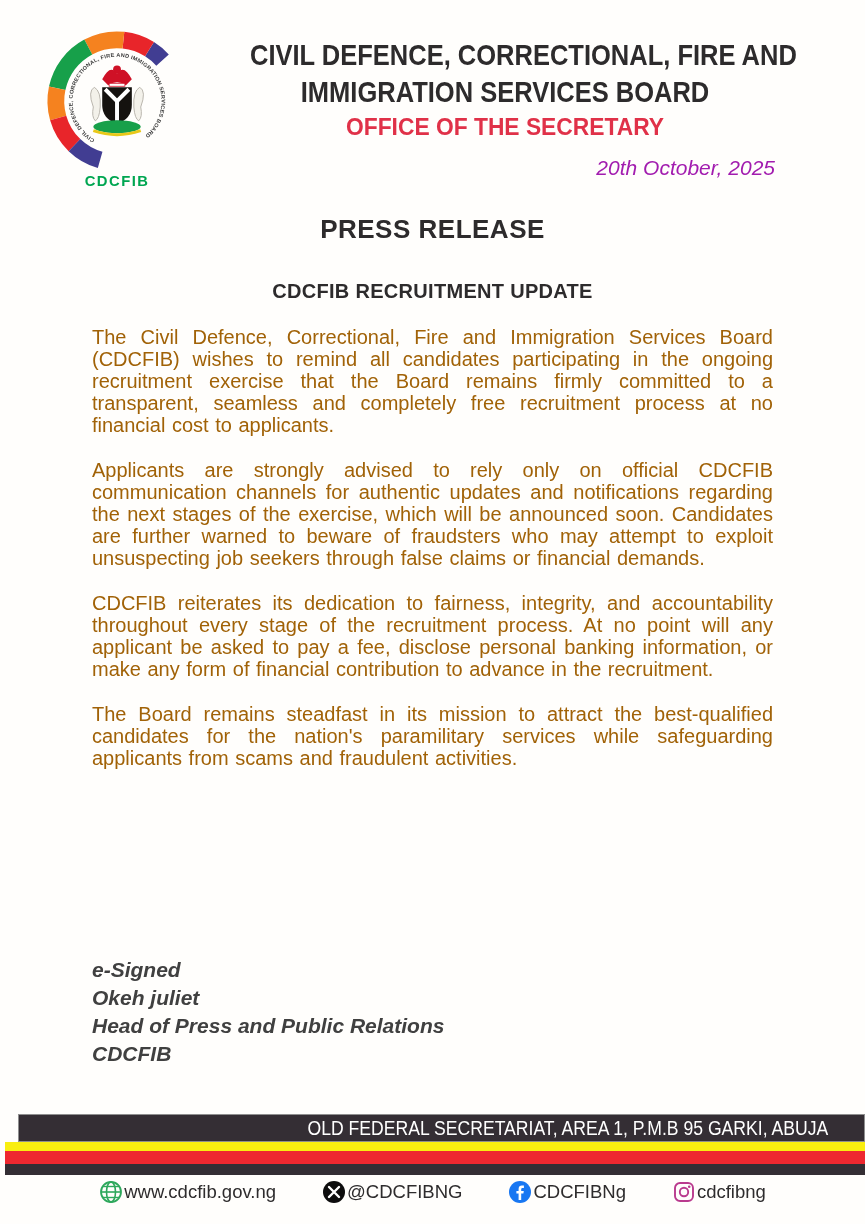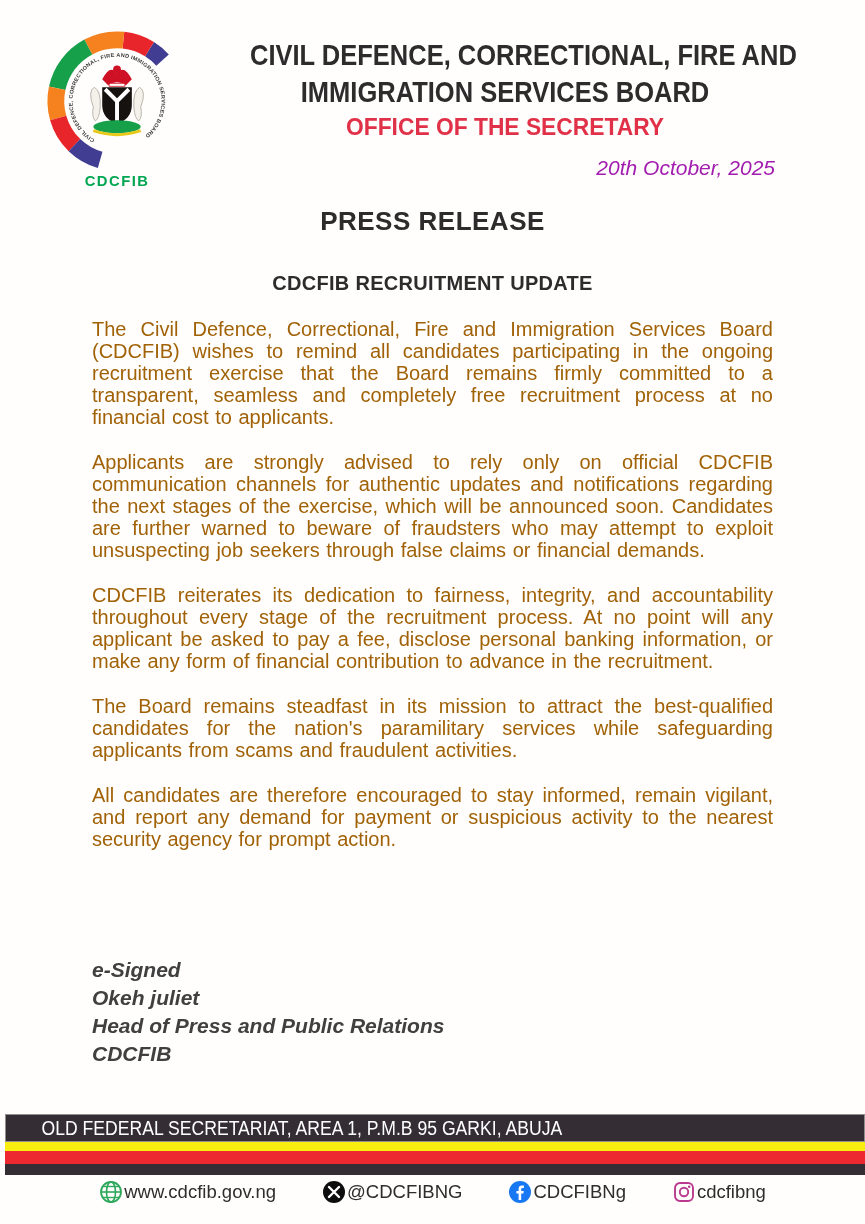--- a/index.html
+++ b/index.html
@@ -18,42 +18,42 @@
   }
   .office-line{
     font-weight:bold;font-size:24px;line-height:28px;color:#e03148;
     white-space:nowrap;transform:scaleX(0.95);transform-origin:50% 50%;margin-top:3px;
   }
   .date-line{
     position:absolute;right:90px;top:156px;
     font-style:italic;font-size:21px;color:#a21caf;
   }
   
-  .body-block{position:absolute;left:92px;top:206px;width:681px;}
+  .body-block{position:absolute;left:92px;top:214px;width:681px;}
   .press-heading{
     text-align:center;font-size:26px;font-weight:bold;color:#2d2b2c;
     margin:0 0 35px 0;letter-spacing:.5px;
   }
   .press-subheading{
     text-align:center;font-size:20px;font-weight:bold;color:#2d2b2c;
     margin:0 0 23px 0;letter-spacing:.3px;
   }
   .press-paragraph{
     font-size:20px;line-height:22px;margin:0 0 23px 0;
     text-align:justify;word-spacing:1px;color:#a16207;
   }
   .signature-block{
     position:absolute;left:92px;top:956px;
     font-weight:bold;font-style:italic;font-size:21px;line-height:28px;color:#404040;
   }
   
   .address-bar{
-    position:absolute;left:5px;right:0;top:1114px;height:28px;box-sizing:border-box;
+    position:absolute;left:18px;right:0;top:1114px;height:28px;box-sizing:border-box;
     background:#342e34;border:1px solid #8f8f8f;
-    display:flex;align-items:center;justify-content:flex-start;
+    display:flex;align-items:center;justify-content:flex-end;
   }
   .address-text{color:#ffffff;font-size:20px;white-space:nowrap;transform:scaleX(0.88);}
   .stripe{position:absolute;left:5px;right:0;}
   .stripe-yellow{top:1142px;height:9px;background:#f9ee10;}
   .stripe-red{top:1151px;height:13px;background:#ee2830;}
   .stripe-dark{top:1164px;height:11px;background:#342e34;}
   .social-row{
     position:absolute;left:0;right:0;top:1180px;
     display:flex;justify-content:center;align-items:center;gap:46px;
   }
@@ -107,21 +107,20 @@
 
   <div class="date-line">20th October, 2025</div>
 
   <div class="body-block">
     <h1 class="press-heading">PRESS RELEASE</h1>
     <h2 class="press-subheading">CDCFIB RECRUITMENT UPDATE</h2>
     <p class="press-paragraph">The Civil Defence, Correctional, Fire and Immigration Services Board (CDCFIB) wishes to remind all candidates participating in the ongoing recruitment exercise that the Board remains firmly committed to a transparent, seamless and completely free recruitment process at no financial cost to applicants.</p>
     <p class="press-paragraph">Applicants are strongly advised to rely only on official CDCFIB communication channels for authentic updates and notifications regarding the next stages of the exercise, which will be announced soon. Candidates are further warned to beware of fraudsters who may attempt to exploit unsuspecting job seekers through false claims or financial demands.</p>
     <p class="press-paragraph">CDCFIB reiterates its dedication to fairness, integrity, and accountability throughout every stage of the recruitment process. At no point will any applicant be asked to pay a fee, disclose personal banking information, or make any form of financial contribution to advance in the recruitment.</p>
     <p class="press-paragraph">The Board remains steadfast in its mission to attract the best-qualified candidates for the nation's paramilitary services while safeguarding applicants from scams and fraudulent activities.</p>
-    <p class="press-paragraph">All candidates are therefore encouraged to stay informed, remain vigilant, and report any demand for payment or suspicious activity to the nearest security agency for prompt action.</p>
   </div>
 
   <div class="signature-block">
     <div>e-Signed</div>
     <div>Okeh juliet</div>
     <div>Head of Press and Public Relations</div>
     <div>CDCFIB</div>
   </div>
 
   <div class="address-bar">

